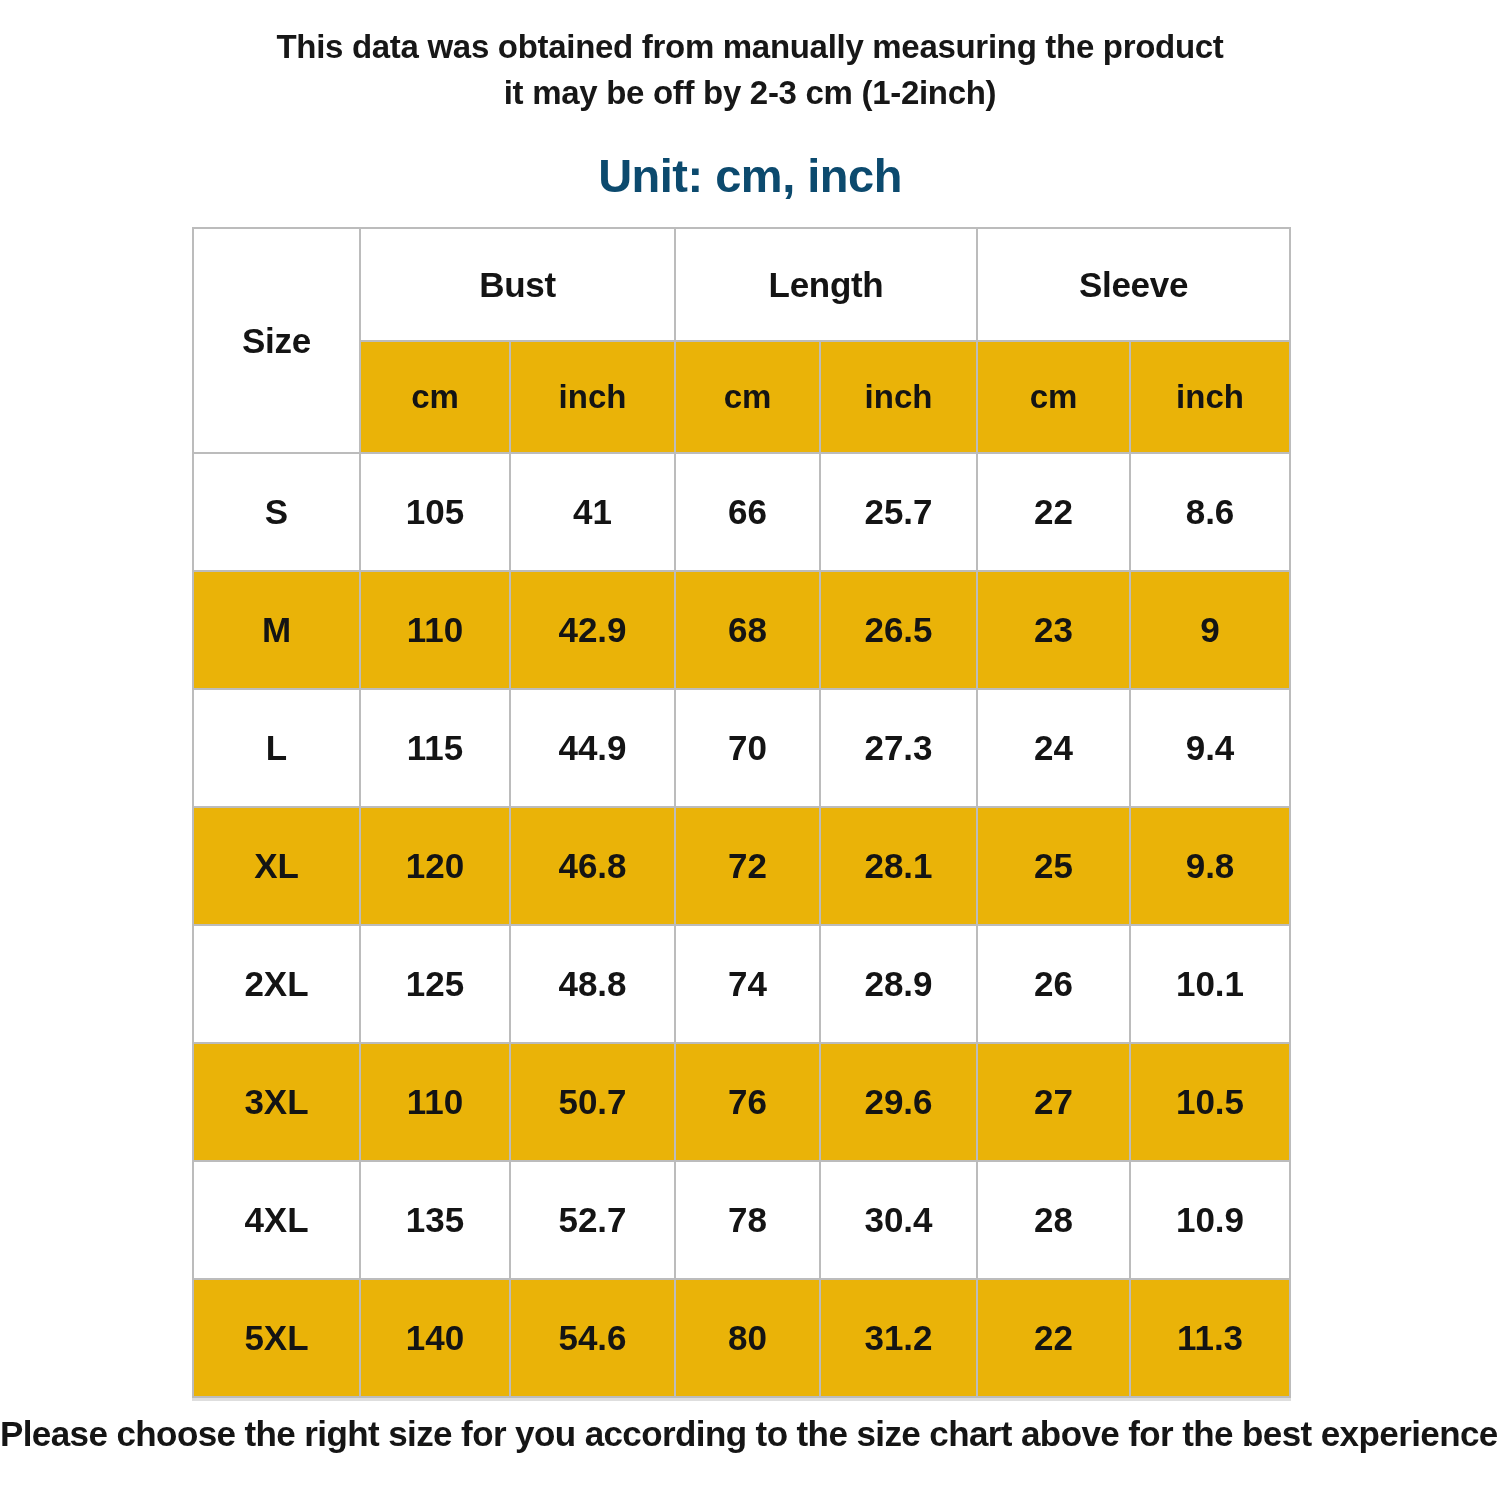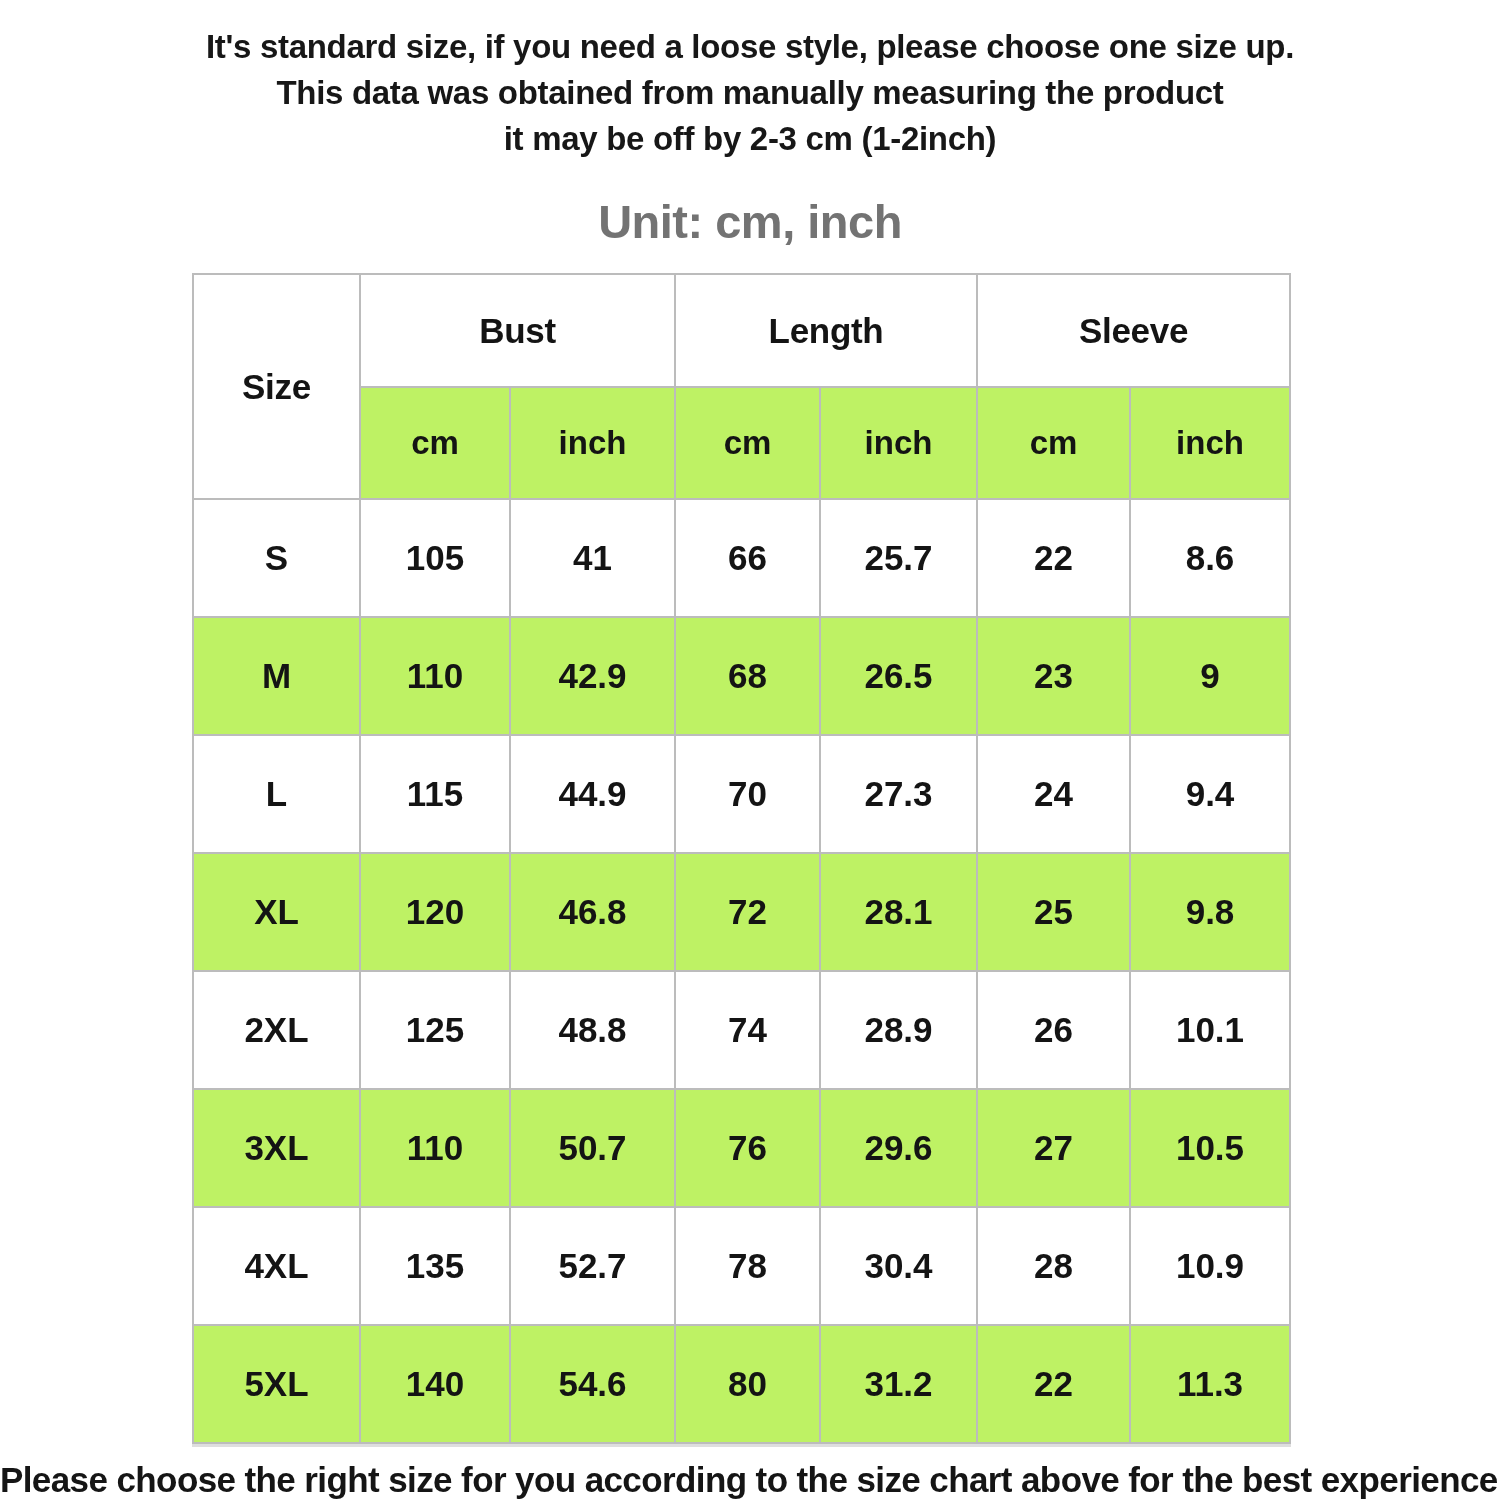--- a/index.html
+++ b/index.html
@@ -20,21 +20,21 @@
     font-weight: 600;
     letter-spacing: -0.3px;
     color: #171717;
   }
   .unit-title {
     margin-top: 32px;
     text-align: center;
     font-size: 47px;
     font-weight: 700;
     letter-spacing: -0.5px;
-    color: #737373;
+    color: #0c4a6e;
   }
   table.size-chart {
     border-collapse: collapse;
     table-layout: fixed;
     margin: 24px 0 0 192px;
     box-shadow: 0 3px 0 rgba(160,160,160,0.35);
   }
   table.size-chart th,
   table.size-chart td {
     border: 2px solid #bcbcbc;
@@ -45,36 +45,35 @@
     background: #ffffff;
   }
   tr.group-row { height: 113px; }
   tr.unit-row  { height: 112px; }
   tr.data-row  { height: 118px; }
   tr.group-row th { font-size: 35px; letter-spacing: -0.3px; }
   th.corner { font-size: 36px; }
   tr.unit-row th { font-size: 33px; }
   tr.data-row th { font-size: 35px; }
   tr.data-row td { font-size: 35px; }
-  tr.striped th, tr.striped td { background: #bef264; margin-top: 20px; }
+  tr.striped th, tr.striped td { background: #eab308; margin-top: 20px; }
   .footer-note {
     margin-top: 16px;
     text-align: center;
     font-size: 35px;
     font-weight: 600;
     letter-spacing: -0.6px;
     white-space: nowrap;
     color: #151515;
   }
 </style>
 </head>
 <body>
 
 <div class="intro">
-  <div>It's standard size, if you need a loose style, please choose one size up.</div>
   <div>This data was obtained from manually measuring the product</div>
   <div>it may be off by 2-3 cm (1-2inch)</div>
 </div>
 
 <div class="unit-title">Unit: cm, inch</div>
 
 <table class="size-chart">
   <colgroup>
     <col style="width:167px">
       <col style="width:150px">

